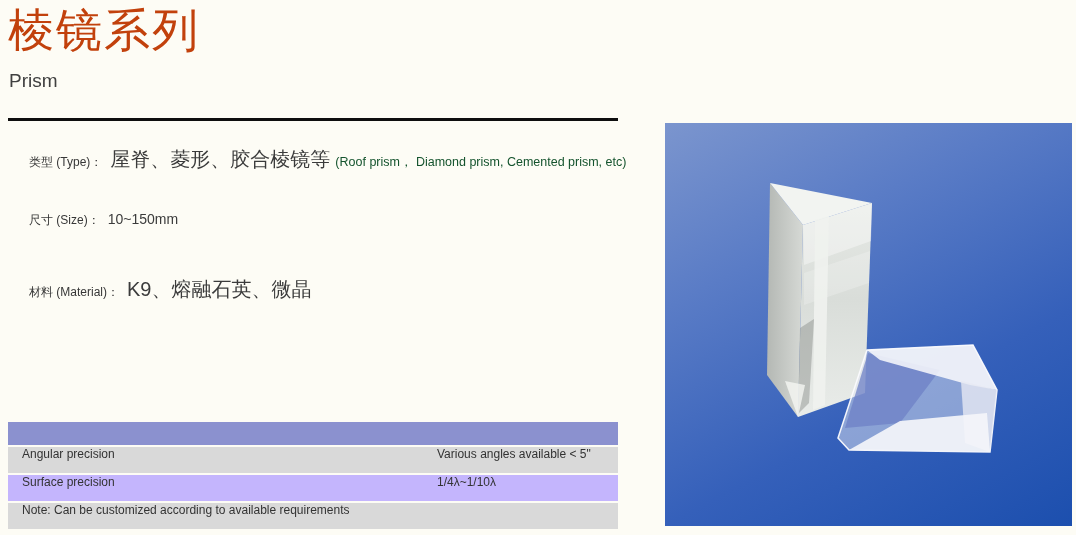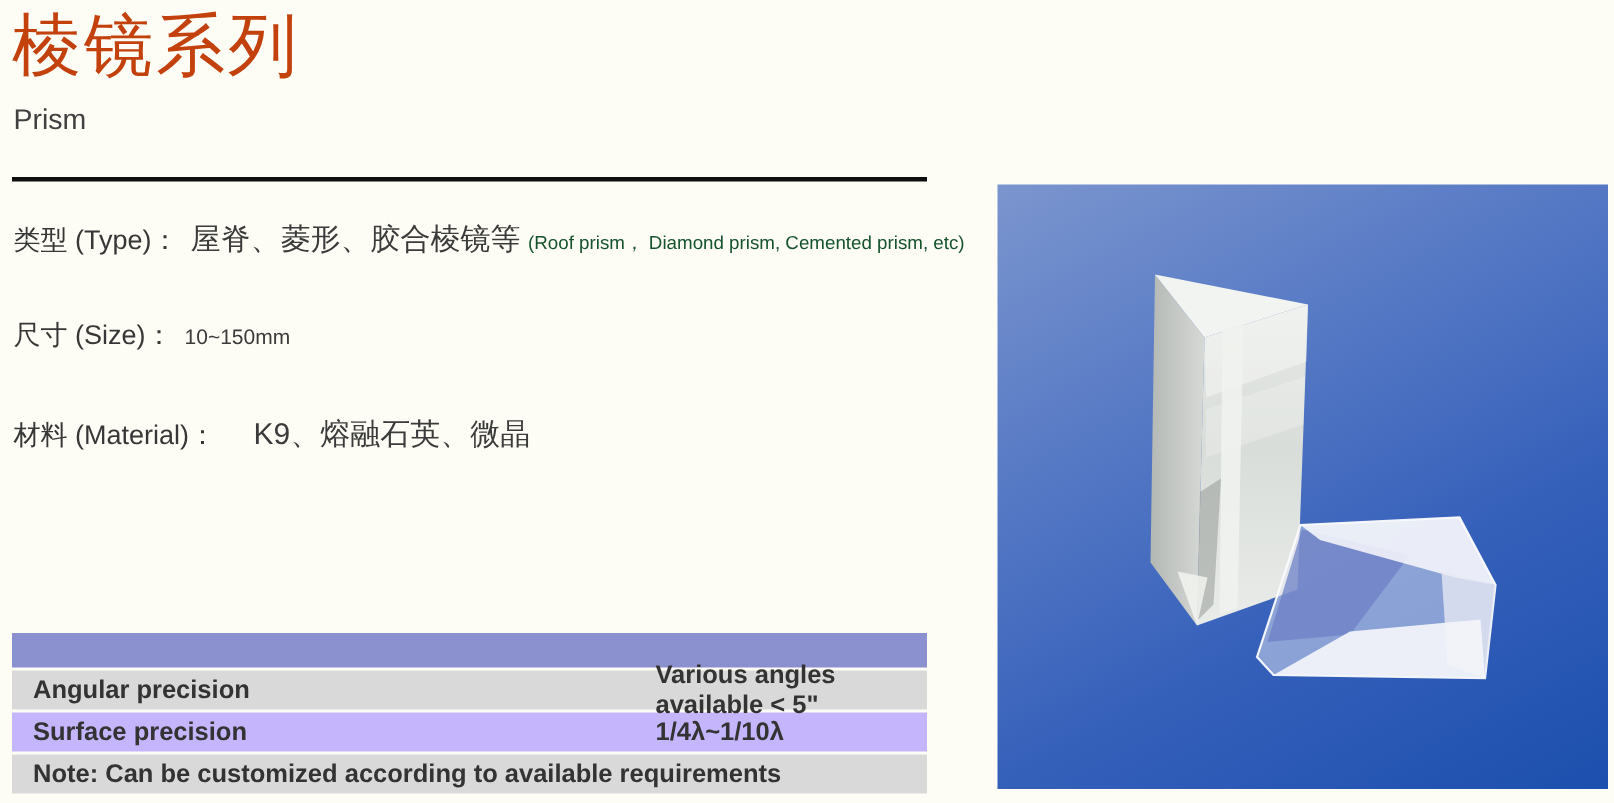--- a/index.html
+++ b/index.html
@@ -26,37 +26,37 @@
     position: absolute; left: 8px; top: 118px;
     width: 610px; height: 3px; background: #0e0e0e;
   }
 
   .spec-line {
     position: absolute; left: 9px; width: 640px;
     display: flex; align-items: baseline; white-space: nowrap;
   }
   .spec-line.l1 { top: 146px; }
   .spec-line.l2 { top: 211px; }
-  .spec-line.l3 { top: 276px; gap: 17px; }
-  .spec-label { font-size: 18px; color: #373737; margin-right: 8px; }
+  .spec-line.l3 { top: 276px; }
+  .spec-label { font-size: 12px; color: #373737; margin-right: 8px; margin-left: 20px; }
   .spec-value-zh { font-size: 20px; color: #3b3b3b; margin-right: 5px; }
   .spec-value-en { font-size: 12.5px; color: #14532d; }
 
   
   .spec-table {
     position: absolute; left: 8px; top: 422px; width: 610px;
   }
   .tbl-header {
     height: 23px; background: #8b91cf; margin-bottom: 2px;
   }
   .tbl-row {
     height: 26px; margin-bottom: 2px;
-    display: flex; align-items: center;
+    display: flex; 
     padding-left: 14px;
-    font-size: 17px; color: #333; font-weight: bold;
+    font-size: 12px; color: #333;
   }
   .tbl-row .cell-label { width: 415px; flex: 0 0 auto; }
   .tbl-row .cell-value { flex: 1 1 auto; }
   .row-a { background: #d9d9d9; }
   .row-b { background: #c4b5fd; }
 
   
   .photo {
     position: absolute; left: 665px; top: 123px;
     width: 407px; height: 403px;

